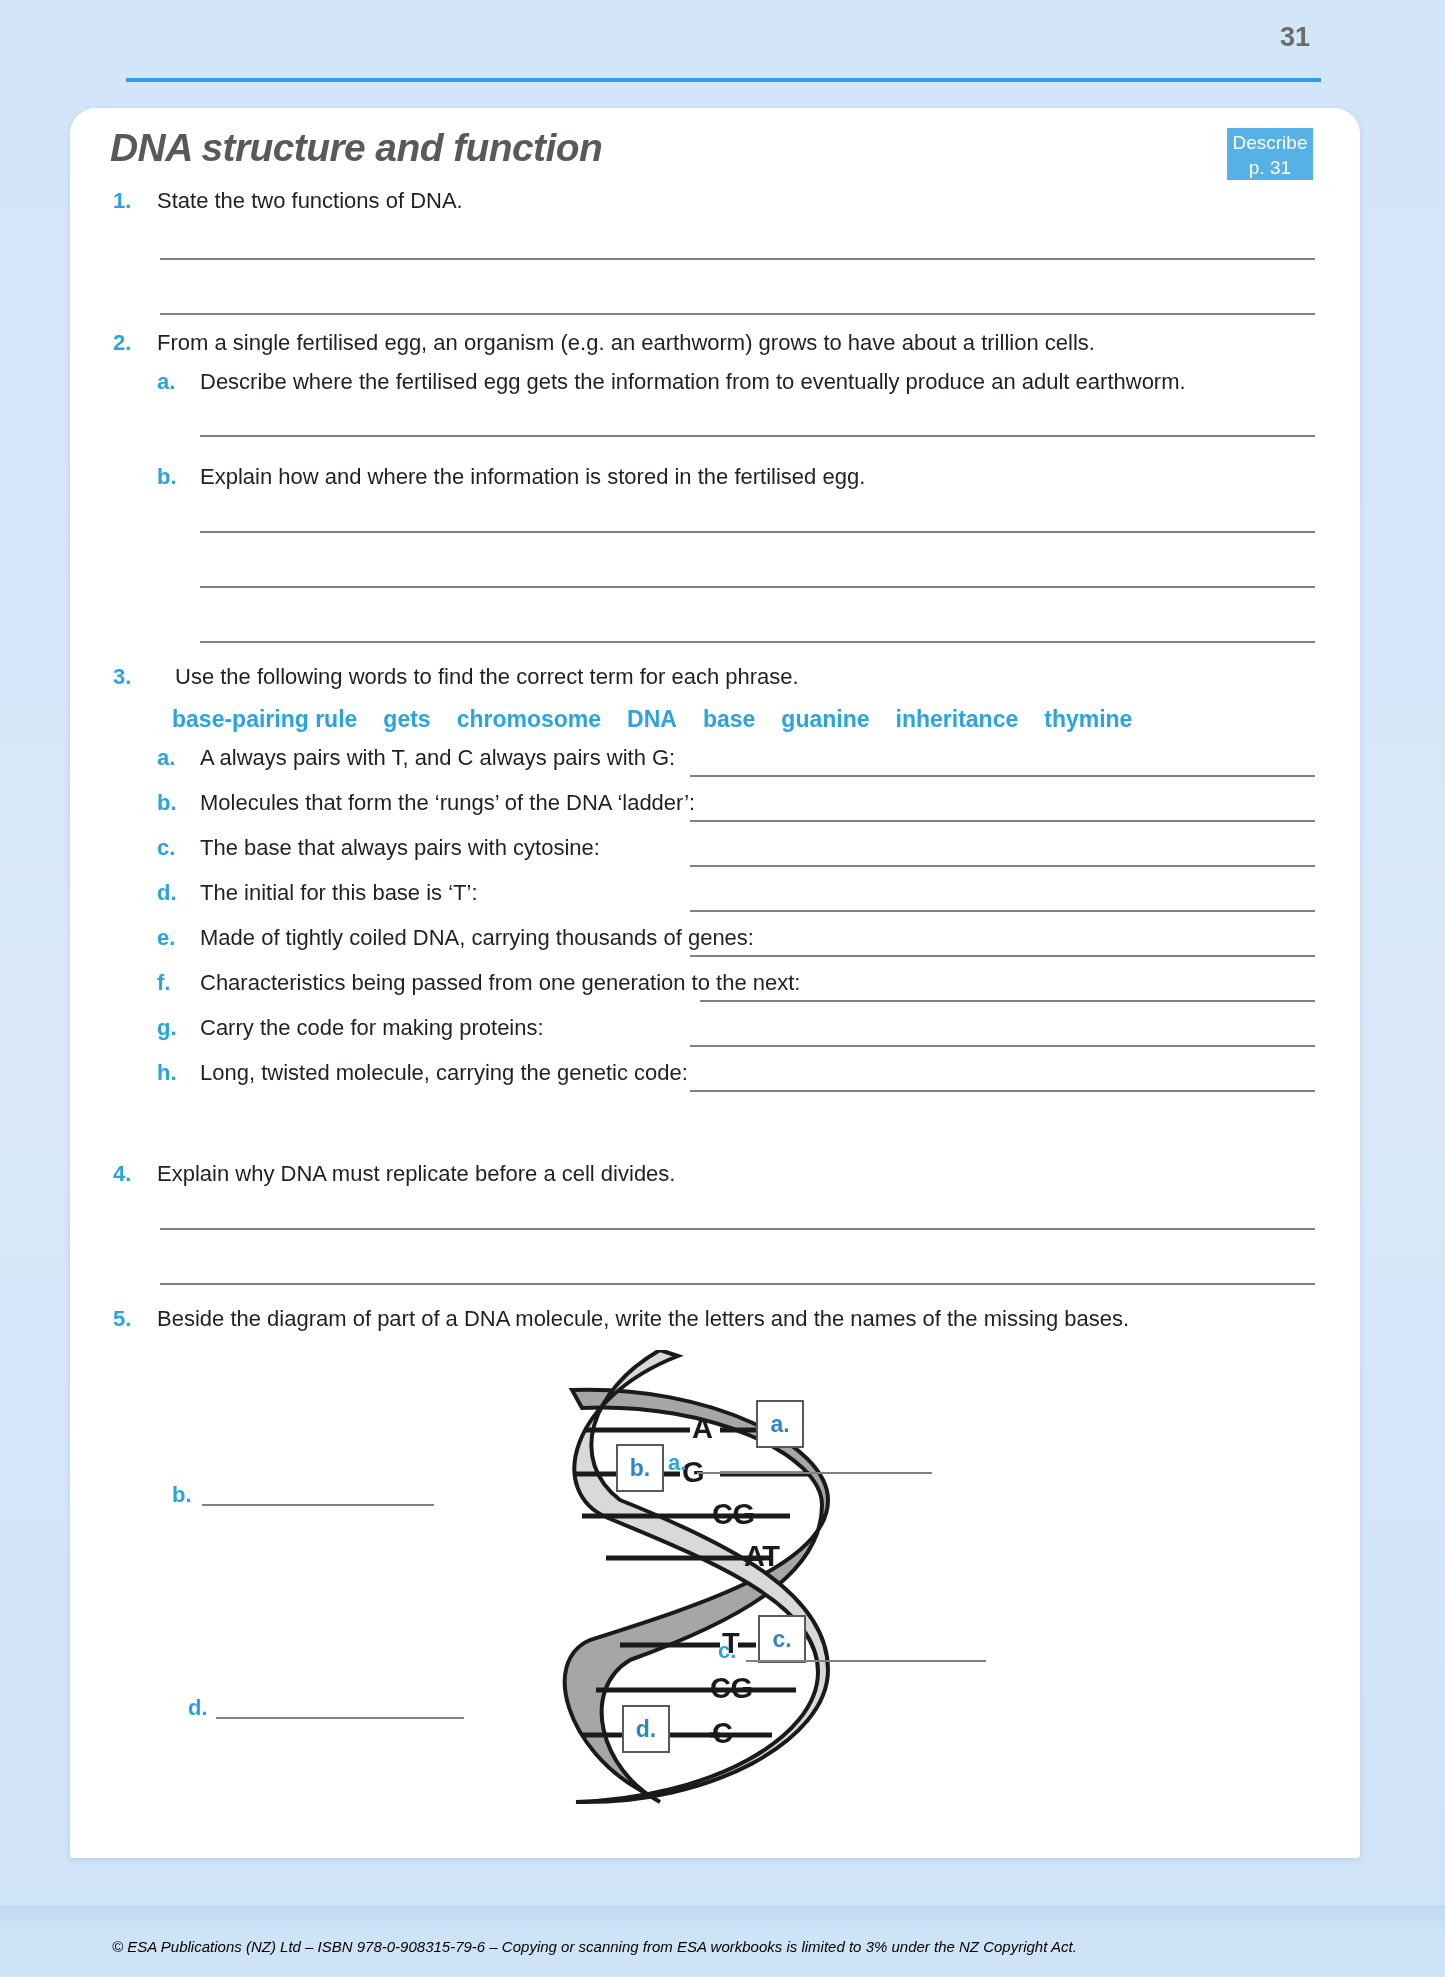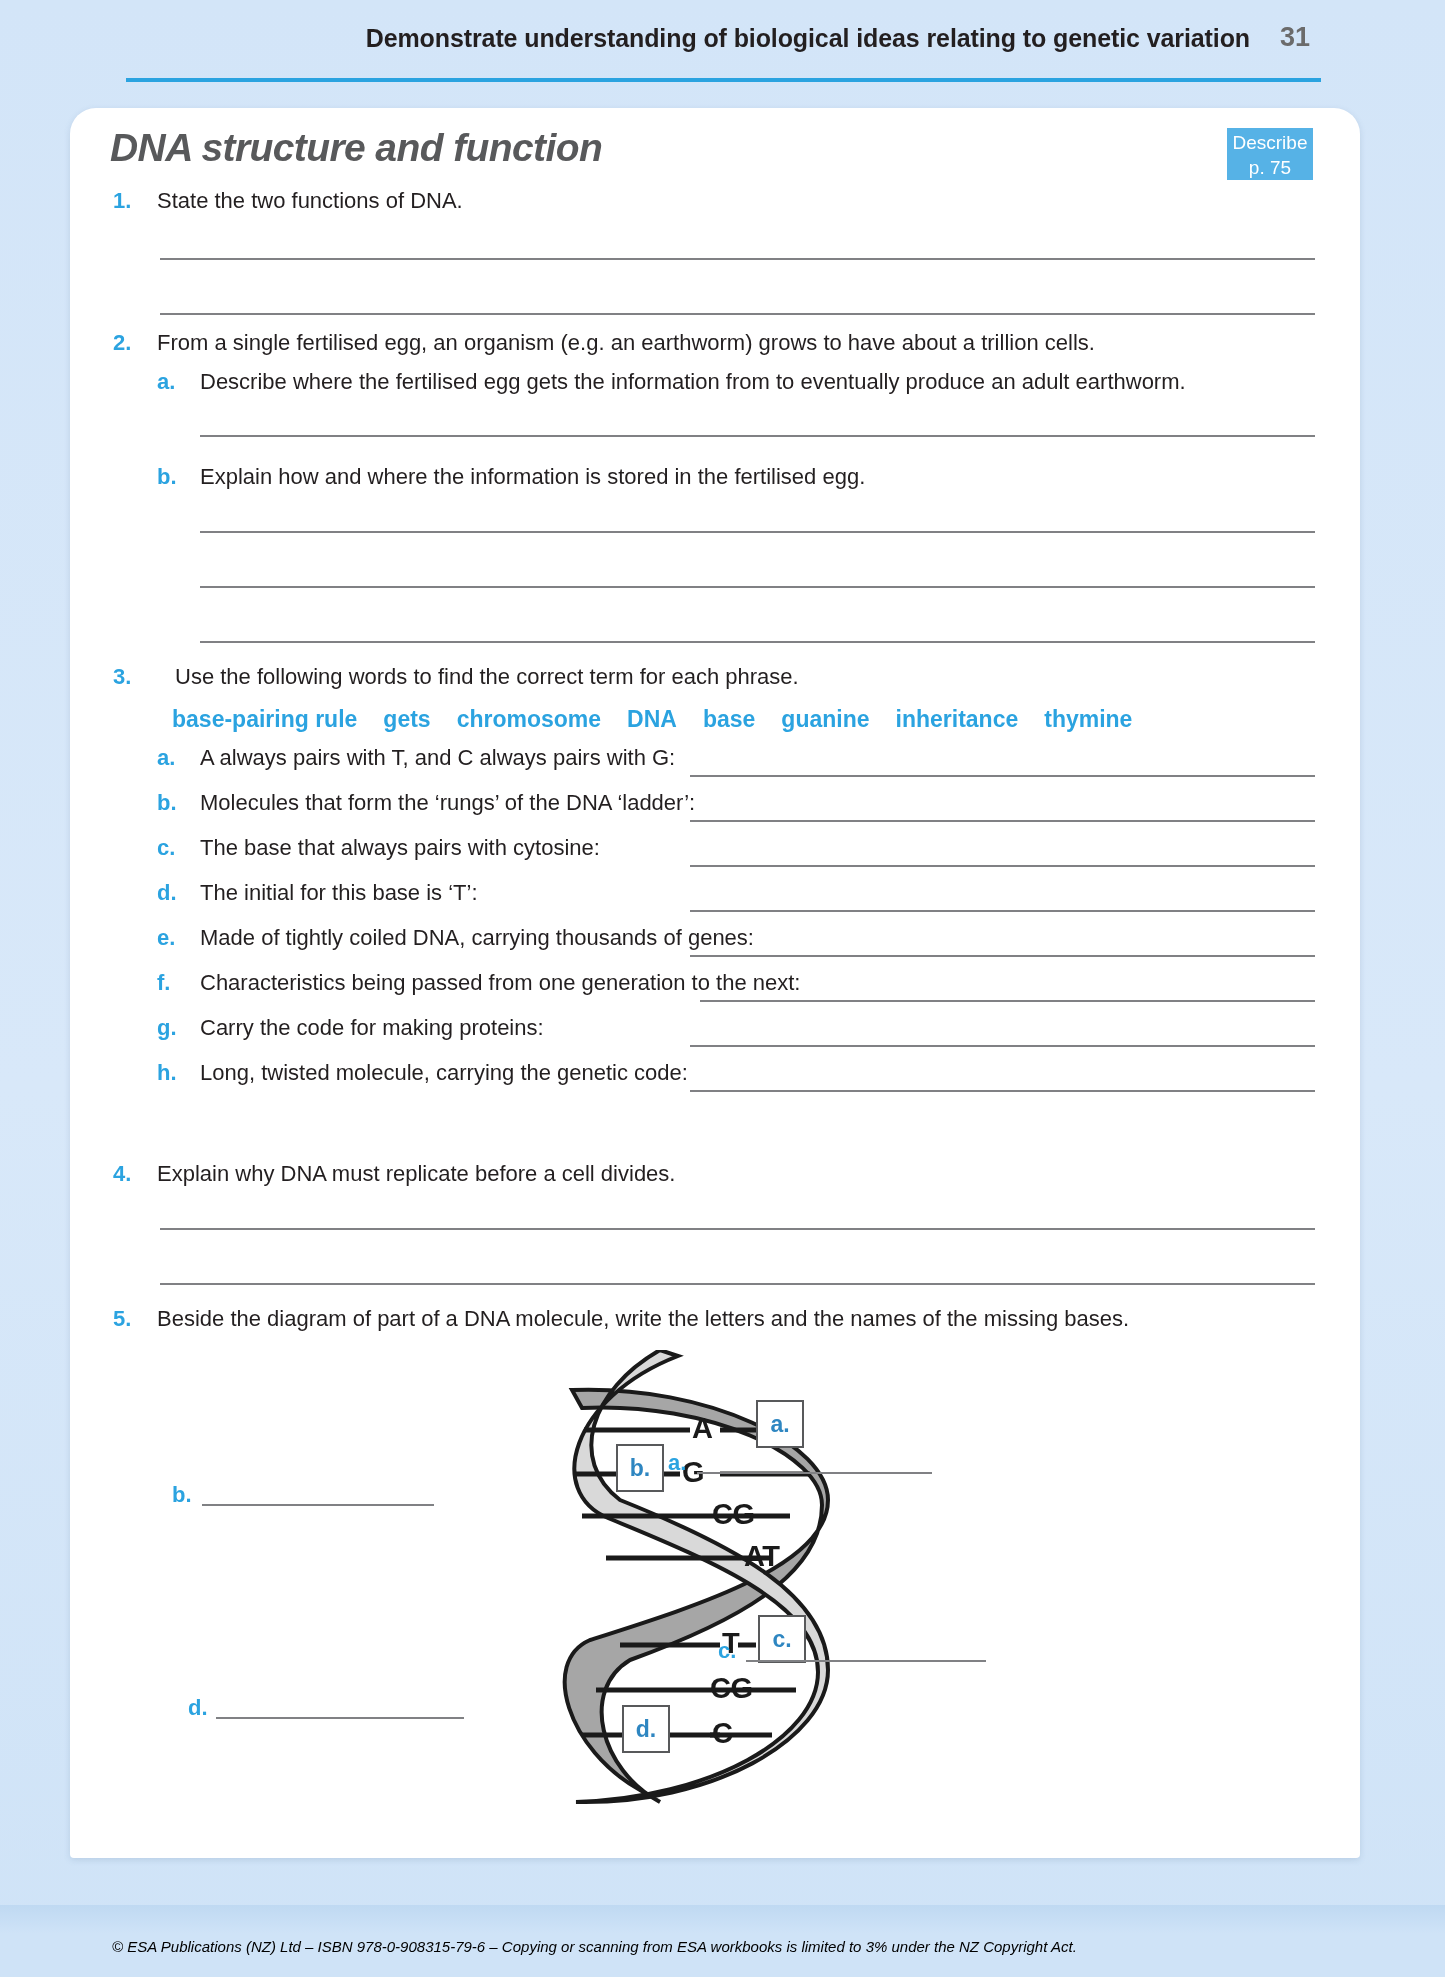--- a/index.html
+++ b/index.html
@@ -110,31 +110,30 @@
     font-size:23px;font-weight:bold;color:#2e86c1;
     display:flex;align-items:center;justify-content:center;
   }
 </style>
 </head>
 <body>
 
 <div class="page-bg"></div>
 
 <div class="running-header">
-  <div class="rh-title">Demonstrate understanding of biological ideas relating to genetic variation</div>
   <div class="rh-page">31</div>
   <div class="rh-rule"></div>
 </div>
 
 <div class="card"></div>
 
 <div class="sec-title">DNA structure and function</div>
 <div class="answers-badge">
   <div>Describe</div>
-  <div>p. 75</div>
+  <div>p. 31</div>
 </div>
 
 <div class="qnum" style="left:113px;top:188px;">1.</div>
 <div class="qtext" style="left:157px;top:188px;">State the two functions of DNA.</div>
 <div class="rule" style="left:160px;top:258px;width:1155px;"></div>
 <div class="rule" style="left:160px;top:313px;width:1155px;"></div>
 
 <div class="qnum" style="left:113px;top:330px;">2.</div>
 <div class="qtext" style="left:157px;top:330px;">From a single fertilised egg, an organism (e.g. an earthworm) grows to have about a trillion cells.</div>
 

